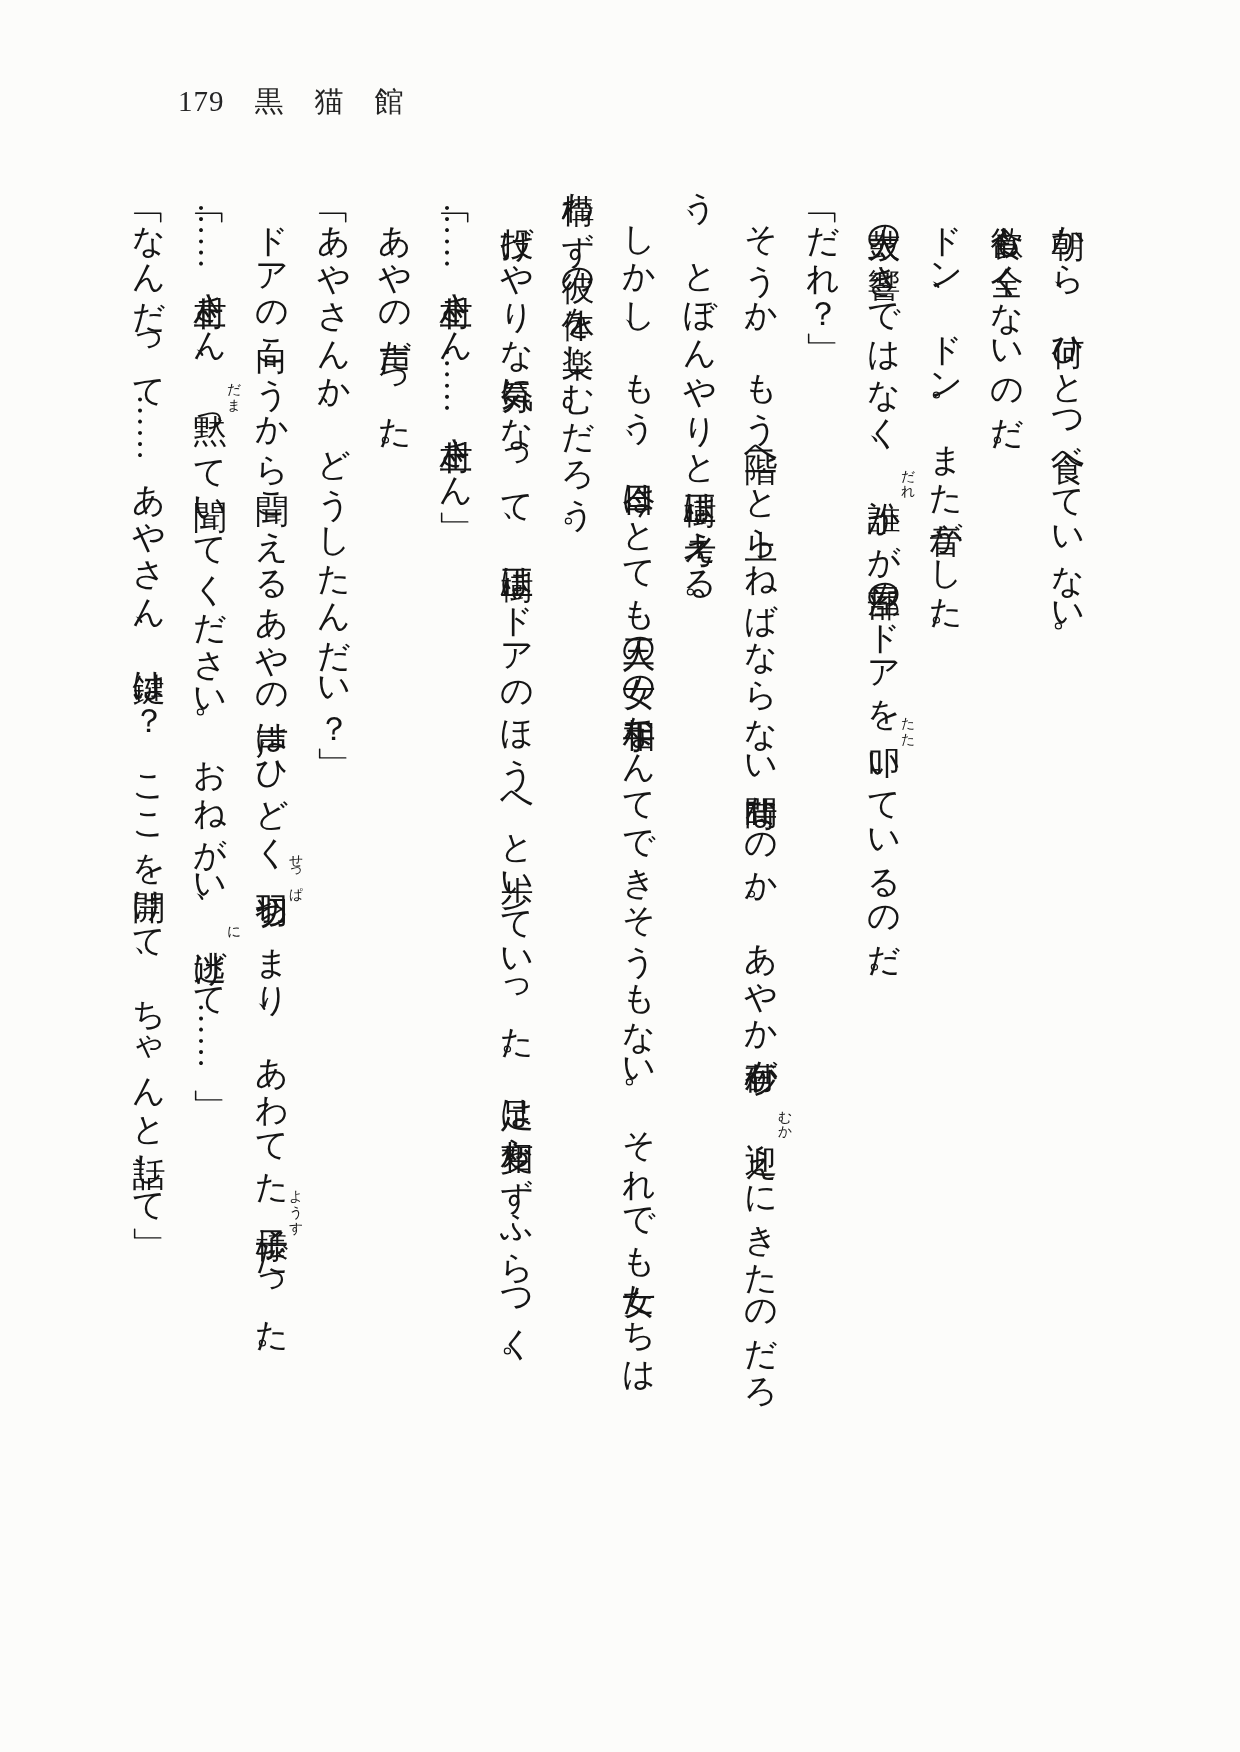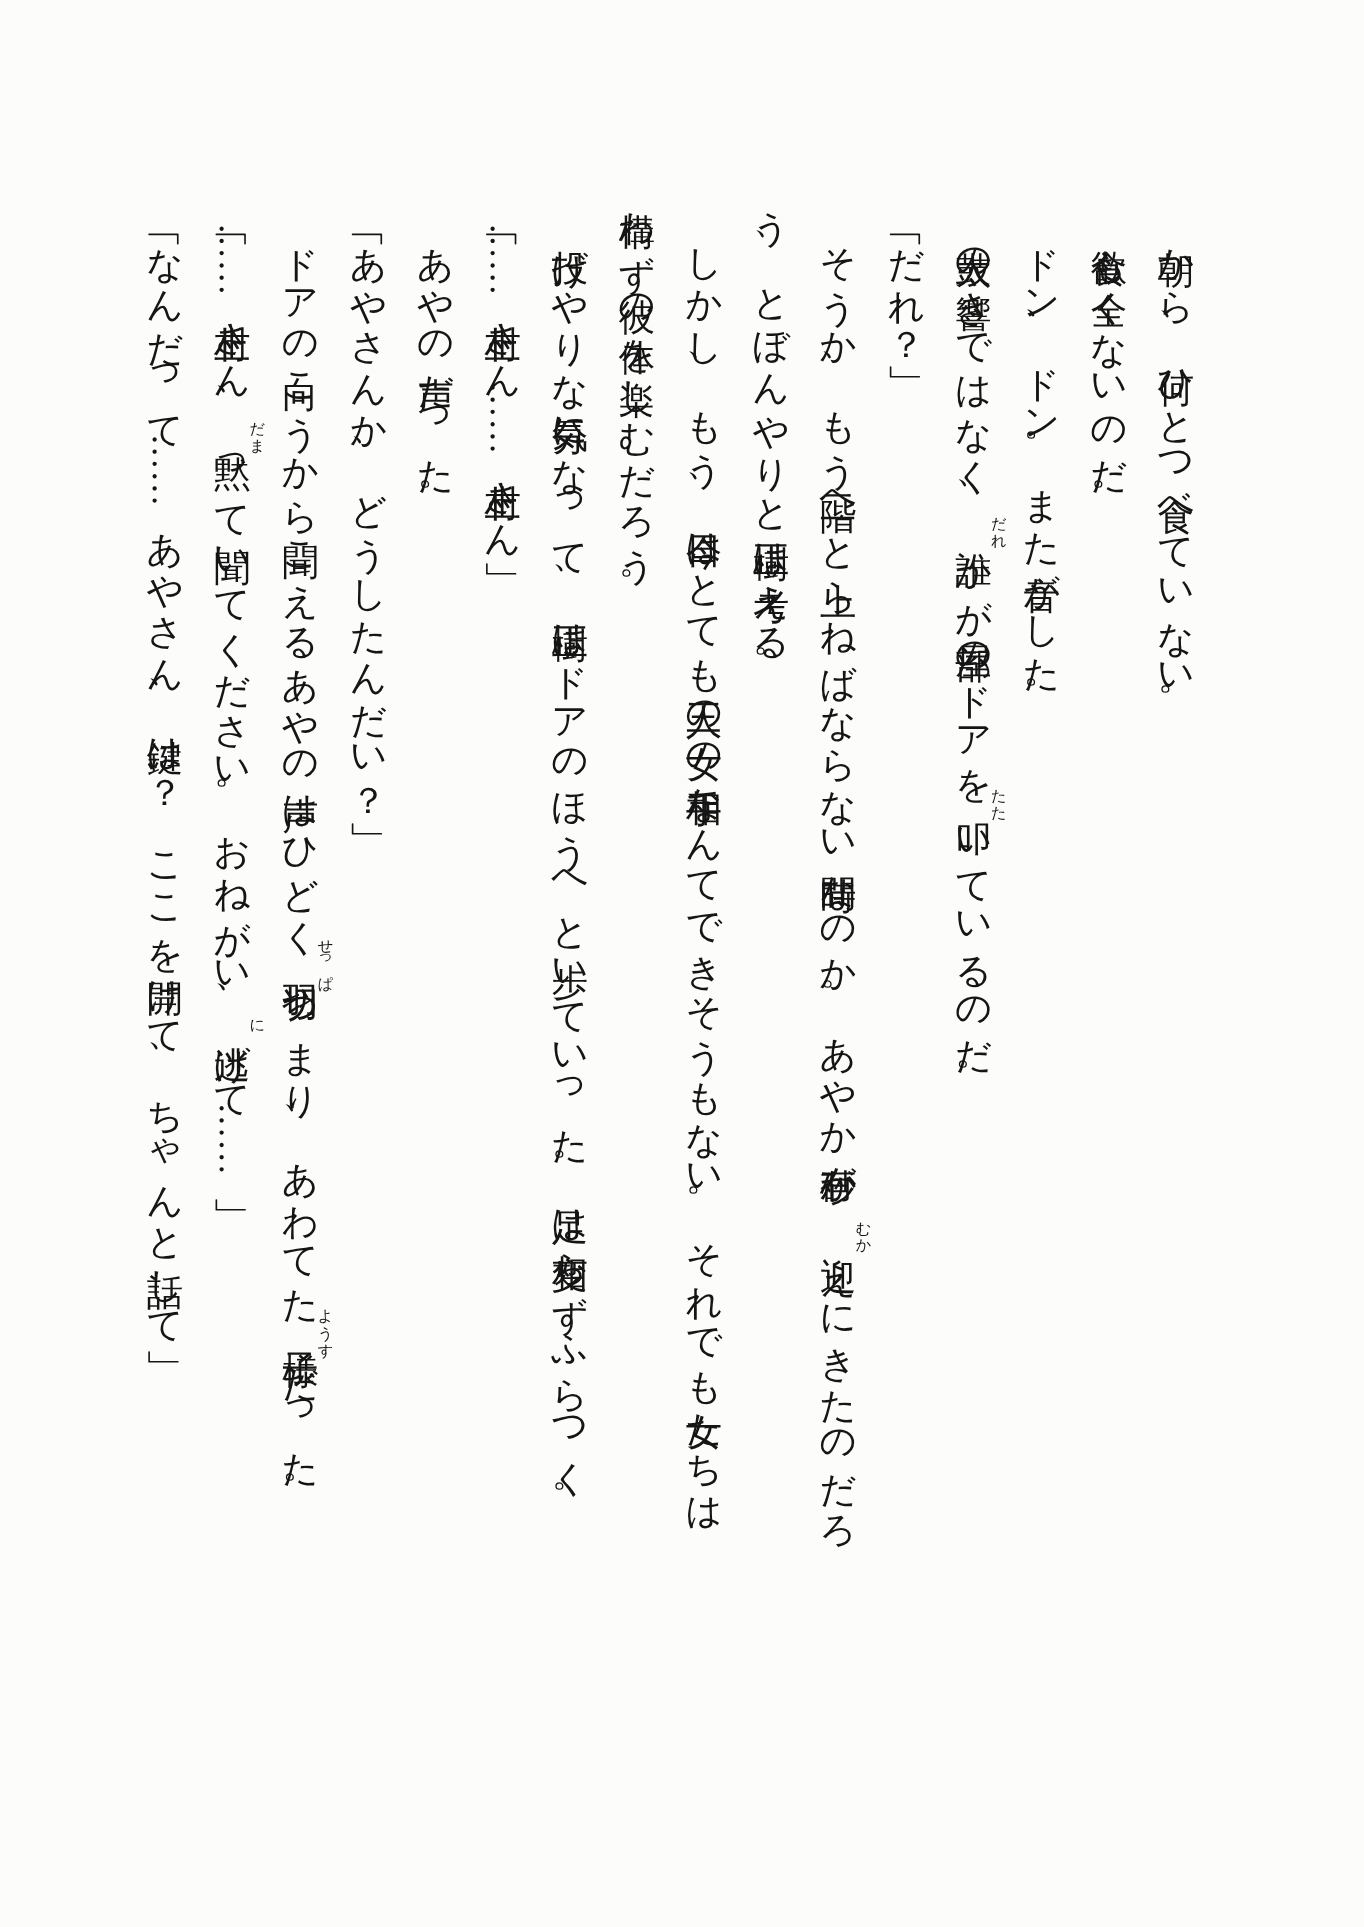--- a/index.html
+++ b/index.html
@@ -30,20 +30,24 @@
   .vtext p{margin:0;padding:0;white-space:nowrap;}
   .vtext p.indent{text-indent:34px;}
   ruby{ruby-align:center;}
   ruby rt{font-size:0.42em;letter-spacing:0;font-family:inherit;}
 </style>
 </head>
 <body>
 
 <div class="page">
 
+  <div class="header">
+    <span>179</span>
+    <span>黒　猫　館</span>
+  </div>
 
   <div class="vtext">
       <p class="indent">朝から、何ひとつ食べていない。</p>
       <p class="indent">食欲も全くないのだ。</p>
       <p class="indent">ドン、ドン。また音がした。</p>
       <p class="indent">太鼓の響きではなく、<ruby>誰<rt>だれ</rt></ruby>かが部屋のドアを<ruby>叩<rt>たた</rt></ruby>いているのだ。</p>
       <p class="indent">「だれ？」</p>
       <p class="indent">そうか、もう二階へと上らねばならない時間なのか。あやか有砂が、<ruby>迎<rt>むか</rt></ruby>えにきたのだろ</p>
       <p class="">う、とぼんやりと正樹は考える。</p>
       <p class="indent">しかし、もう、今日はとても三人の女の相手なんてできそうもない。それでも女たちは</p>

